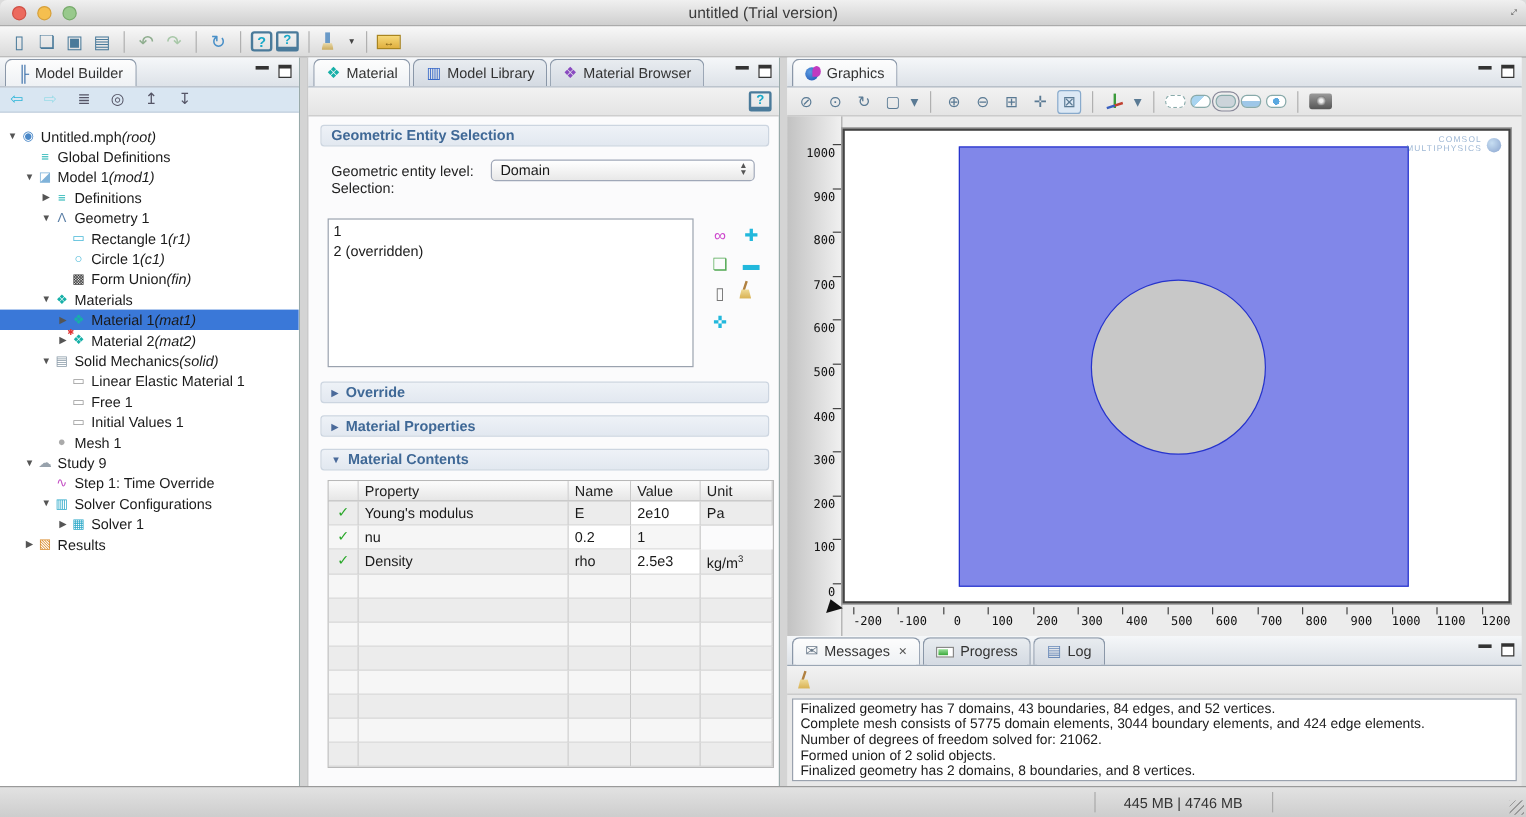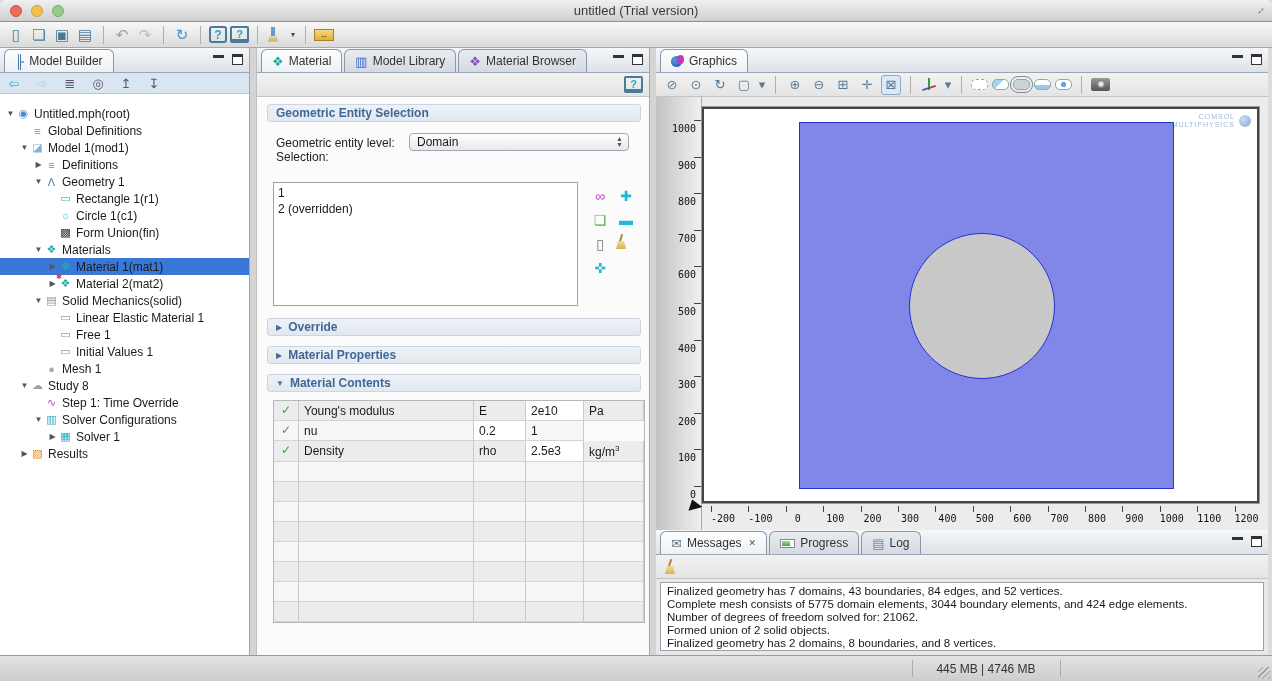--- a/index.html
+++ b/index.html
@@ -78,21 +78,21 @@
     padding-left:4px; gap:8px; }
   #mb-nav .tbi { font-size:13px; height:18px; }
   #tree { position:absolute; left:0; right:0; top:46px; bottom:0; background:#fff;
     padding-top:11px; overflow:hidden; }
   .trow { height:17px; display:flex; align-items:center; white-space:nowrap; cursor:default; }
   .trow.sel { background:#3a78d8; }
   .tarrow { width:11px; min-width:11px; font-size:8px; color:#555; text-align:center; }
   .ticon { width:15px; min-width:15px; text-align:center; font-size:11px; position:relative; }
   .tbadge { position:absolute; left:-2px; top:-4px; font-size:7px; color:#e03030; }
   .tlabel { padding-left:3px; font-size:12px; }
-  .tsuffix { }
+  .tsuffix { font-style:italic; }
 
   
   #settings-panel { position:absolute; left:256px; top:48px; width:394px; height:607px;
     background:#fbfbfc; border-left:1px solid #c0c0c0; border-right:1px solid #9aa; }
   #settings-help { margin-left:auto; }
   .secbar { position:absolute; left:10px; width:374px; height:18px; background:linear-gradient(#eef2f7,#e2e8f0);
     border:1px solid #ccd5e0; border-radius:3px; display:flex; align-items:center; padding-left:8px; gap:6px; }
   .secbar .arr { font-size:8px; color:#4a6a9a; }
   .sectitle { font-weight:bold; color:#3f6896; font-size:12px; }
   .flabel { position:absolute; left:19px; font-size:12px; color:#222; }
@@ -319,21 +319,21 @@
         <span class="tlabel">Initial Values 1</span>
       </div>
       <div class="trow" style="padding-left: 33px;">
         <span class="tarrow"></span>
         <span class="ticon" style="color: rgb(170, 170, 170);">●</span>
         <span class="tlabel">Mesh 1</span>
       </div>
       <div class="trow" style="padding-left: 19px;">
         <span class="tarrow">▼</span>
         <span class="ticon" style="color: rgb(152, 162, 172);">☁</span>
-        <span class="tlabel">Study 8</span>
+        <span class="tlabel">Study 9</span>
       </div>
       <div class="trow" style="padding-left: 33px;">
         <span class="tarrow"></span>
         <span class="ticon" style="color: rgb(196, 79, 196);">∿</span>
         <span class="tlabel">Step 1: Time Override</span>
       </div>
       <div class="trow" style="padding-left: 33px;">
         <span class="tarrow">▼</span>
         <span class="ticon" style="color: rgb(42, 168, 200);">▥</span>
         <span class="tlabel">Solver Configurations</span>
@@ -409,20 +409,27 @@
   <div class="secbar" style="top:298px">
     <span class="arr">▶</span>
     <span class="sectitle">Material Properties</span>
   </div>
   <div class="secbar" style="top:326px">
     <span class="arr">▼</span>
     <span class="sectitle">Material Contents</span>
   </div>
 
   <div id="mc-table">
+      <div class="mrow mhead">
+        <div class="mcell"></div>
+        <div class="mcell">Property</div>
+        <div class="mcell">Name</div>
+        <div class="mcell">Value</div>
+        <div class="mcell">Unit</div>
+      </div>
       <div class="mrow odd">
         <div class="mcell chk">✓</div>
         <div class="mcell">Young's modulus</div>
         <div class="mcell">E</div>
         <div class="mcell val-w">2e10</div>
         <div class="mcell">Pa</div>
       </div>
       <div class="mrow even">
         <div class="mcell chk">✓</div>
         <div class="mcell">nu</div>

